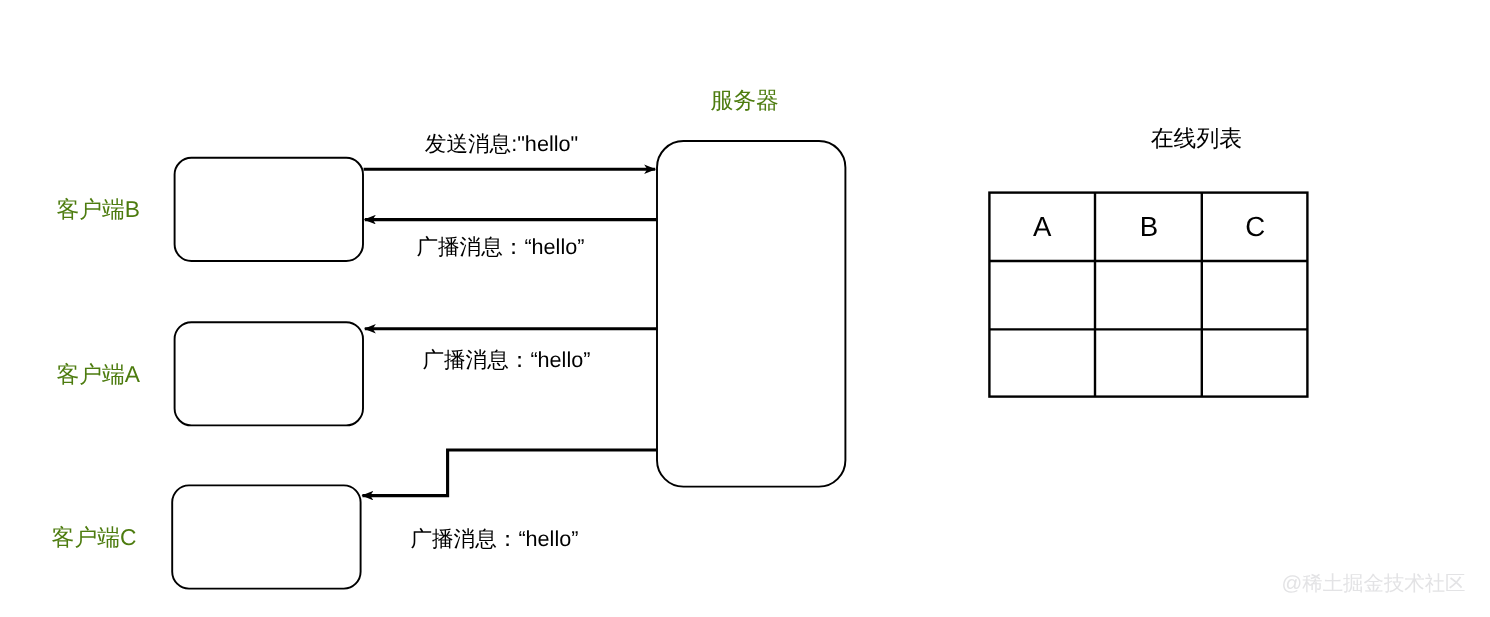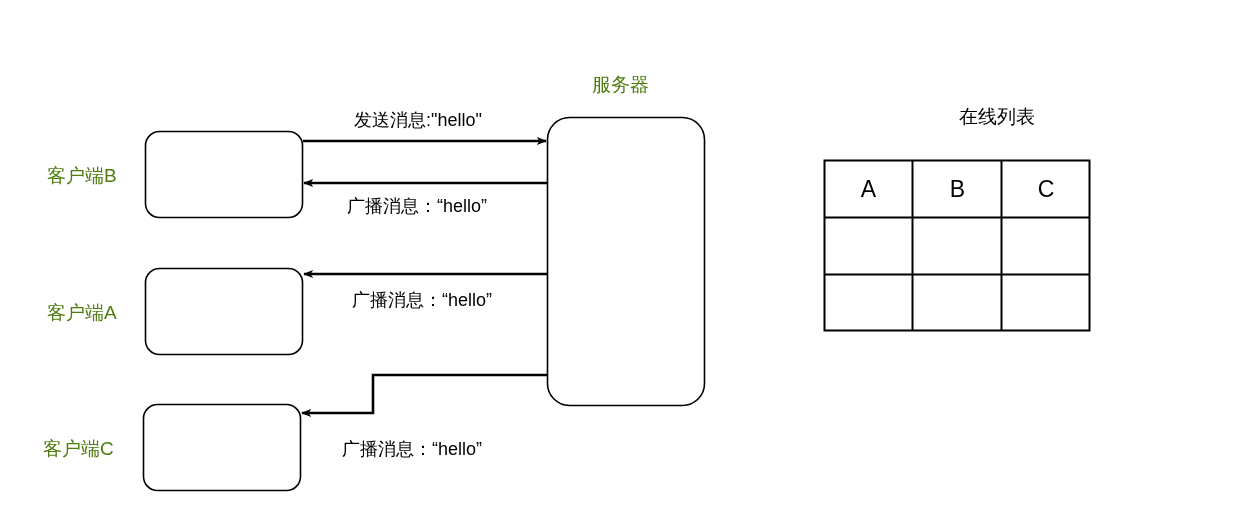--- a/index.html
+++ b/index.html
@@ -117,14 +117,15 @@
   <div class="cell-label" style="left:1002px; top:178px; width:88px;">C</div>
 
   <div class="cell-label" style="left:824px; top:235px; width:89px;"></div>
   <div class="cell-label" style="left:913px; top:235px; width:89px;"></div>
   <div class="cell-label" style="left:1002px; top:235px; width:88px;"></div>
 
   <div class="cell-label" style="left:824px; top:292px; width:89px;"></div>
   <div class="cell-label" style="left:913px; top:292px; width:89px;"></div>
   <div class="cell-label" style="left:1002px; top:292px; width:88px;"></div>
 
+  <div class="watermark" style="left:1068px; top:478px;">@稀土掘金技术社区</div>
 
 </div>
 
 </body></html>

